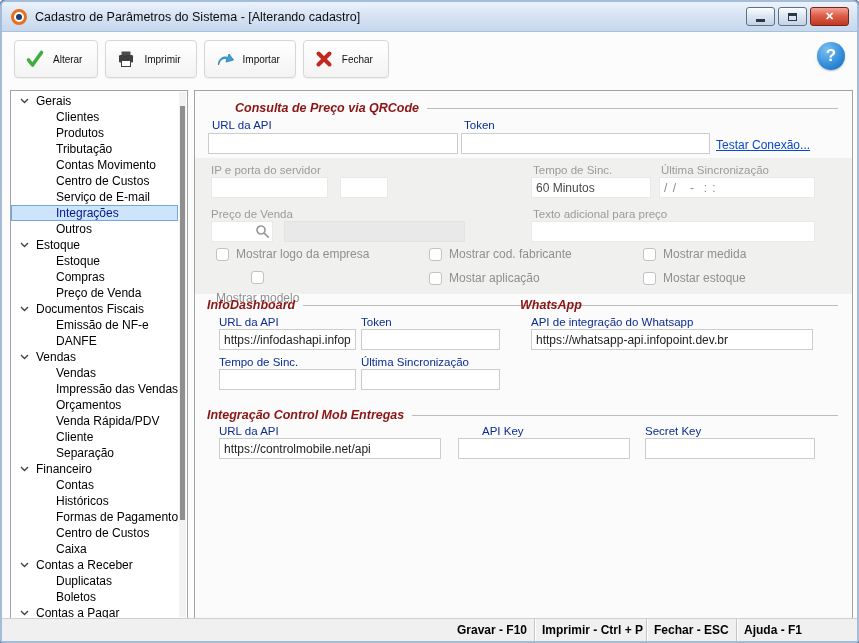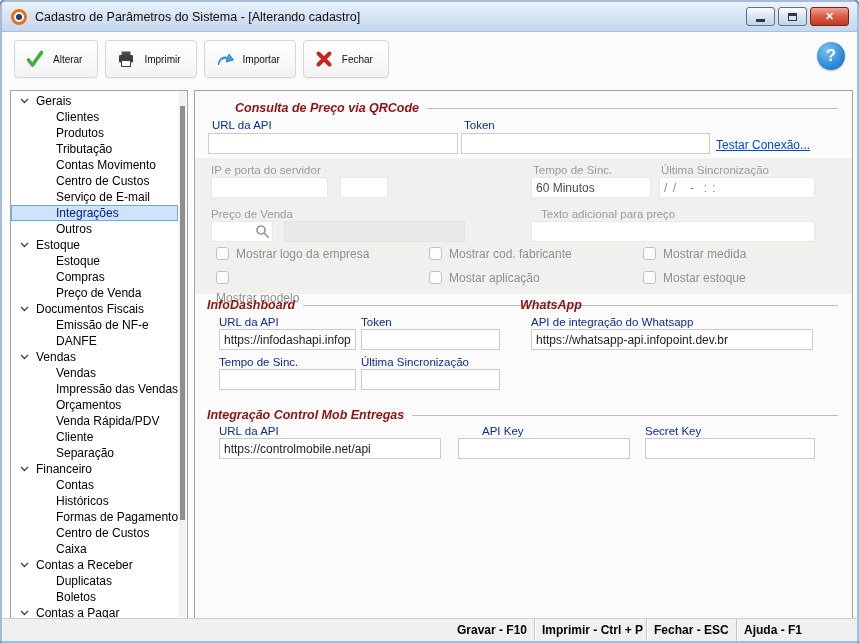--- a/index.html
+++ b/index.html
@@ -63,21 +63,21 @@
   .sec .line{flex:1;height:1px;background:#bdbdbd;}
   .lbl{position:absolute;font-size:11.5px;color:#0b2d91;white-space:nowrap;}
   .lbl.dis{color:#9b9b9b;}
   .inp{position:absolute;height:21px;border:1px solid #cccccc;background:#fff;
     font:12px "Liberation Sans",sans-serif;padding:1px 4px;color:#222;outline:none;}
   .inp.flat{border-color:#e9e9e9;}
   .inp.grayfill{background:#e9e9e9;border-color:#e4e4e4;}
   .inp.mask{color:#8a8a8a;letter-spacing:1px;}
   .disabled-area{position:absolute;left:0;right:0;top:67px;height:136px;background:#f0f0ef;}
   .link{position:absolute;font-size:12px;color:#0a48d0;text-decoration:underline;white-space:nowrap;cursor:pointer;}
-  .cb{position:absolute;display:flex;align-items:flex-start;gap:7px;font-size:12px;color:#8f8f8f;white-space:nowrap;}
+  .cb{position:absolute;display:flex;align-items:center;gap:7px;font-size:12px;color:#8f8f8f;white-space:nowrap;}
   .cb .box{width:13px;height:13px;border:1px solid #c2c2c2;border-radius:3px;background:#fff;flex:0 0 auto;}
   .search-ico{position:absolute;pointer-events:none;}
   
   .statusbar{position:absolute;left:0;right:0;bottom:0;height:23px;background:#f0f0f0;
     border-top:1px solid #cfcfcf;display:flex;align-items:stretch;
     font-size:12px;font-weight:bold;color:#000;justify-content:flex-end;}
   .sb-item{display:flex;align-items:center;padding-left:7px;
     border-right:1px solid #c4c4c4;box-shadow:1px 0 0 #ffffff;}
 </style>
 </head>
@@ -230,21 +230,21 @@
       <span class="lbl dis" style="left:466px;top:6px;">Última Sincronização</span>
       <input class="inp flat mask" style="left: 464px; top: 19px; width: 156px;" value="/ /   -  : :">
 
       <span class="lbl dis" style="left:16px;top:50px;">Preço de Venda</span>
       <input class="inp flat" style="left: 16px; top: 63px; width: 62px;" value="">
       <svg class="search-ico" style="left:60px;top:66px;" width="15" height="15" viewBox="0 0 15 15">
           <circle cx="6" cy="6" r="4" fill="none" stroke="#9a9a9a" stroke-width="1.7"></circle>
           <path d="M9.2 9.2l4 4" stroke="#9a9a9a" stroke-width="1.7" stroke-linecap="round"></path>
         </svg>
       <input class="inp grayfill" style="left: 89px; top: 63px; width: 181px;" value="">
-      <span class="lbl dis" style="left:346px;top:50px;">Texto adicional para preço</span>
+      <span class="lbl dis" style="left:338px;top:50px;">Texto adicional para preço</span>
       <input class="inp flat" style="left: 336px; top: 63px; width: 284px;" value="">
 
       <div>
           <div class="cb" style="left: 21px; top: 89px;">
             <span class="box"></span>
             <span>Mostrar logo da empresa</span>
           </div>
           <div class="cb" style="left: 234px; top: 89px;">
             <span class="box"></span>
             <span>Mostrar cod. fabricante</span>

